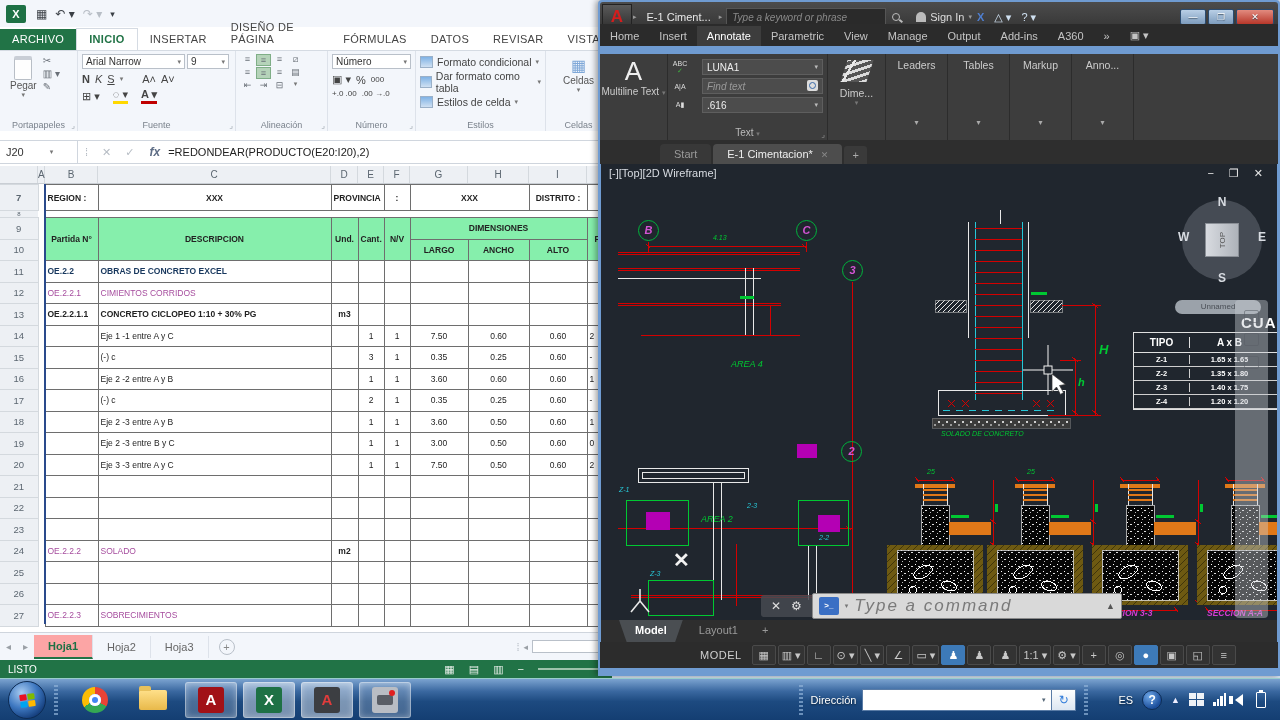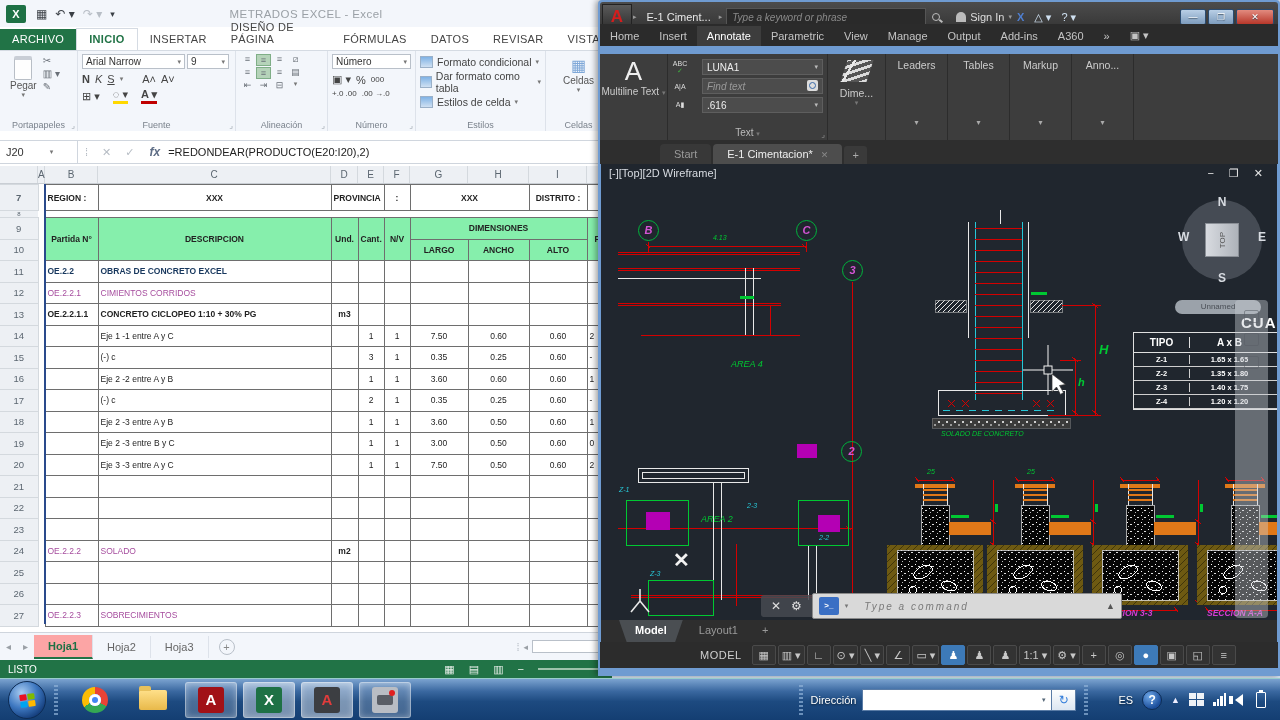--- a/index.html
+++ b/index.html
@@ -72,21 +72,21 @@
   .hscroll .box { width:70px; height:13px; background:#fff; border:1px solid #b9c0c9; }
   .xl-status { position:absolute; left:0; top:660px; width:100%; height:18px; background:#217346; color:#fff; font-size:10px; display:flex; align-items:center; }
   .xl-status .views { margin-left:auto; display:flex; gap:14px; margin-right:14px; font-size:11px; color:#e7efe9; align-items:center; }
   .zoomtrack { width:60px; height:2px; background:#9dc3ab; }
 
   
   .ac { position:absolute; left:598px; top:0; width:682px; height:676px; background:#6f9bd1; border-radius:4px 4px 0 0; box-shadow:-2px 0 6px rgba(0,0,0,.4); }
   .ac-title { position:absolute; left:2px; top:2px; width:678px; height:30px; background:linear-gradient(#4c4c4c,#333); border-radius:3px 3px 0 0; display:flex; align-items:center; color:#ddd; }
   .ac-logo { width:30px; height:26px; margin-left:2px; background:linear-gradient(#5a5a5a,#2e2e2e); border:1px solid #222; display:flex; align-items:center; justify-content:center; color:#d21e1e; font-weight:bold; font-size:17px; }
   .ac-doc { font-size:11px; color:#e8e8e8; margin:0 8px 0 10px; }
-  .ac-search { width:200px; height:18px; background:#2a2a2a; border:1px solid #555; font-size:10px; font-style:italic; color:#8a8a8a; display:flex; align-items:center; padding:0 5px; }
+  .ac-search { width:160px; height:18px; background:#2a2a2a; border:1px solid #555; font-size:10px; font-style:italic; color:#8a8a8a; display:flex; align-items:center; padding:0 5px; }
   .magnif { width:8px; height:8px; border:1.5px solid #bbb; border-radius:50%; position:relative; margin:0 6px; }
   .magnif:after { content:""; position:absolute; left:6px; top:6px; width:4px; height:1.5px; background:#bbb; transform:rotate(40deg); }
   .ac-person { width:10px; height:10px; background:#bbb; border-radius:50% 50% 0 0; margin-left:10px; }
   .ac-signin { font-size:11px; margin:0 4px; }
   .ac-tbic { font-size:11px; margin:0 5px; color:#cfe0f0; }
   .winbtns { margin-left:auto; display:flex; gap:2px; margin-right:4px; }
   .wb { width:26px; height:16px; border:1px solid #2a4a6e; border-radius:2px; background:linear-gradient(#b9cfe6,#7d9cbd); color:#fff; font-size:9px; text-align:center; line-height:15px; text-shadow:0 1px 1px #345; }
   .wb.close { background:linear-gradient(#e28b7f,#b8372a); width:38px; }
   .ac-rtabs { position:absolute; left:2px; top:24px; width:678px; height:22px; background:#2b2b2b; display:flex; align-items:flex-end; color:#c4c4c4; font-size:11px; }
   .ac-rtab { padding:4px 10px; }
@@ -141,21 +141,21 @@
   .cq-row { display:flex; border-bottom:1px solid #cfcfcf; font-size:7.5px; font-weight:bold; height:14px; align-items:center; }
   .cq-c1 { width:56px; text-align:center; border-right:1px solid #cfcfcf; }
   .cq-c2 { flex:1; text-align:center; border-right:1px solid #cfcfcf; padding-right:12px; }
   .navbar { position:absolute; left:634px; top:136px; width:33px; height:318px; background:rgba(200,205,212,.42); border-radius:4px; z-index:5; }
   .navbar div { margin:10px auto; width:15px; height:13px; border:1.5px solid rgba(90,95,102,.55); border-radius:2px; }
   .bigx { position:absolute; left:72px; top:384px; color:#f2f2f2; font-size:20px; font-weight:bold; z-index:4; }
   .cmdbar { position:absolute; left:160px; top:429px; display:flex; align-items:center; z-index:6; }
   .cmd-left { display:flex; gap:10px; align-items:center; background:rgba(70,74,80,.85); border-radius:3px 0 0 3px; padding:4px 10px; color:#e0e0e0; font-size:12px; }
   .cmd-main { width:310px; height:26px; background:#d9d9d9; border:1px solid #8a8a8a; border-radius:2px; display:flex; align-items:center; gap:6px; padding:0 6px; }
   .cmd-prompt { width:20px; height:18px; background:#3a6fc4; border-radius:2px; color:#fff; font-size:8px; font-weight:bold; text-align:center; line-height:17px; }
-  .cmd-text { color:#7a7a7a; font-size:10px; font-style:italic; letter-spacing:2px;margin-left:10px; }
+  .cmd-text { color:#7a7a7a; font-size:17px; font-style:italic; letter-spacing:2px; }
   .cmd-up { margin-left:auto; color:#555; font-size:9px; }
   .ac-mtabs { position:absolute; left:3px; top:620px; width:676px; height:22px; background:#2e2e2e; display:flex; align-items:stretch; font-size:11px; }
   .mtab { padding:4px 16px; color:#9a9a9a; clip-path:polygon(0 0,100% 0,88% 100%,12% 100%); }
   .mtab.active { background:#4a4e52; color:#fff; font-weight:bold; }
   .mtab-add { color:#9a9a9a; padding:4px 8px; }
   .ac-status { position:absolute; left:2px; top:642px; width:678px; height:26px; background:#2c2c2c; display:flex; align-items:center; gap:2px; }
   .st-model { margin-left:100px; color:#d0d0d0; font-size:11px; letter-spacing:.5px; margin-right:8px; }
   .st-ic { min-width:24px; height:20px; border:1px solid #4a4a4a; border-radius:2px; color:#c8c8c8; font-size:11px; display:flex; align-items:center; justify-content:center; padding:0 3px; background:#333; }
   .st-ic.blue { color:#fff; background:#3d7ab8; border-color:#3d7ab8; }
 
@@ -204,21 +204,20 @@
 
   <section class="xl">
     <div class="xl-title">
       <div class="xl-logo">X</div>
       <div class="qat">
         <span>▦</span>
         <span>↶ ▾</span>
         <span style="color:#b8bec6">↷ ▾</span>
         <span style="font-size:9px">▾</span>
       </div>
-      <div class="xl-title-text">METRADOS EXCEL - Excel</div>
     </div>
 
     <div class="xl-tabs">
       <div class="xl-tab file">ARCHIVO</div>
       <div class="xl-tab active">INICIO</div>
       <div class="xl-tab">INSERTAR</div>
       <div class="xl-tab">DISEÑO DE PÁGINA</div>
       <div class="xl-tab">FÓRMULAS</div>
       <div class="xl-tab">DATOS</div>
       <div class="xl-tab">REVISAR</div>

